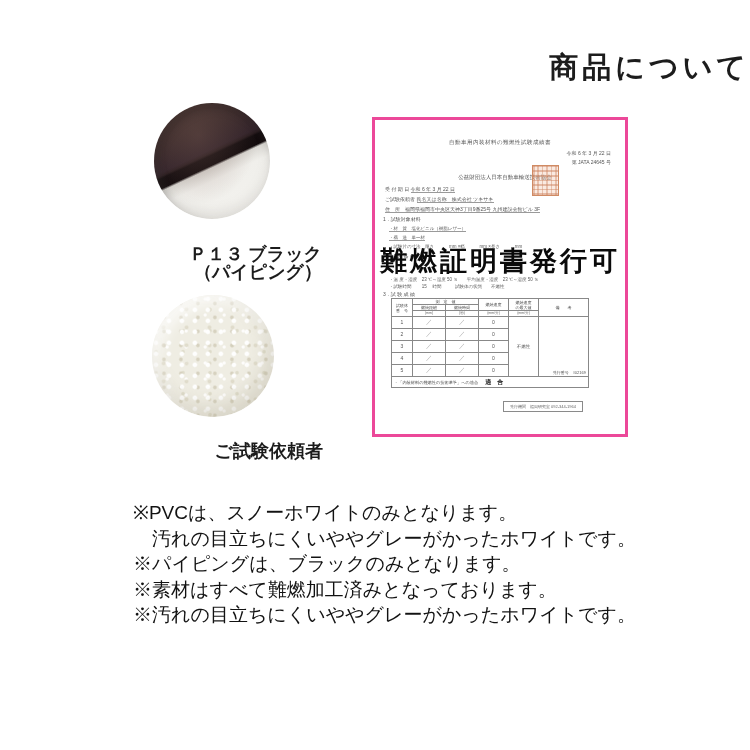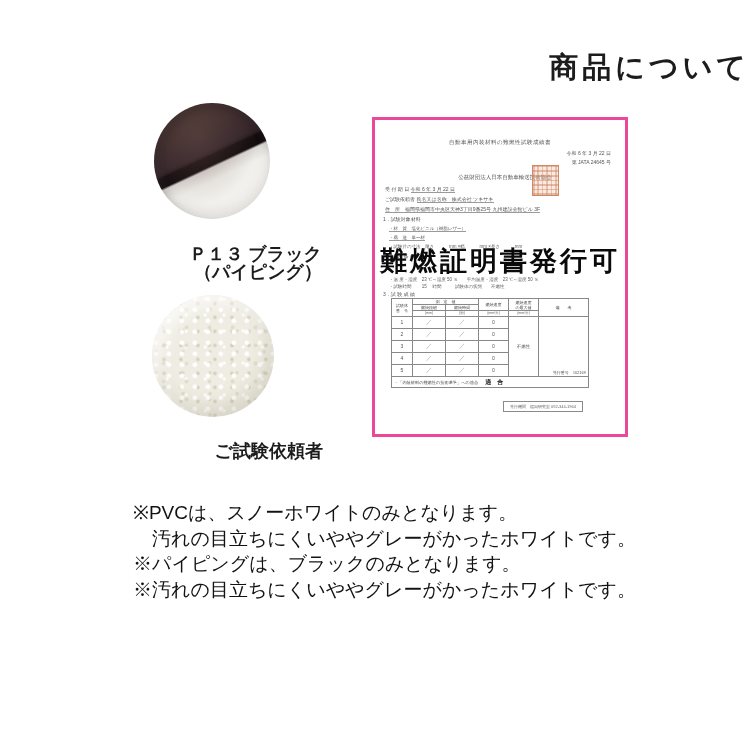--- a/index.html
+++ b/index.html
@@ -222,16 +222,17 @@
     </tbody>
       </table>
 
     <div class="abs issuer-box">発行機関　福岡研究室 092-344-1964</div>
   </div>
 
   <div class="abs notes">
     <div class="note-line">※PVCは、スノーホワイトのみとなります。</div>
     <div class="note-line">　汚れの目立ちにくいややグレーがかったホワイトです。</div>
     <div class="note-line">※パイピングは、ブラックのみとなります。</div>
+    <div class="note-line">※素材はすべて難燃加工済みとなっております。</div>
     <div class="note-line">※汚れの目立ちにくいややグレーがかったホワイトです。</div>
   </div>
 
 </div>
 
 </body></html>

